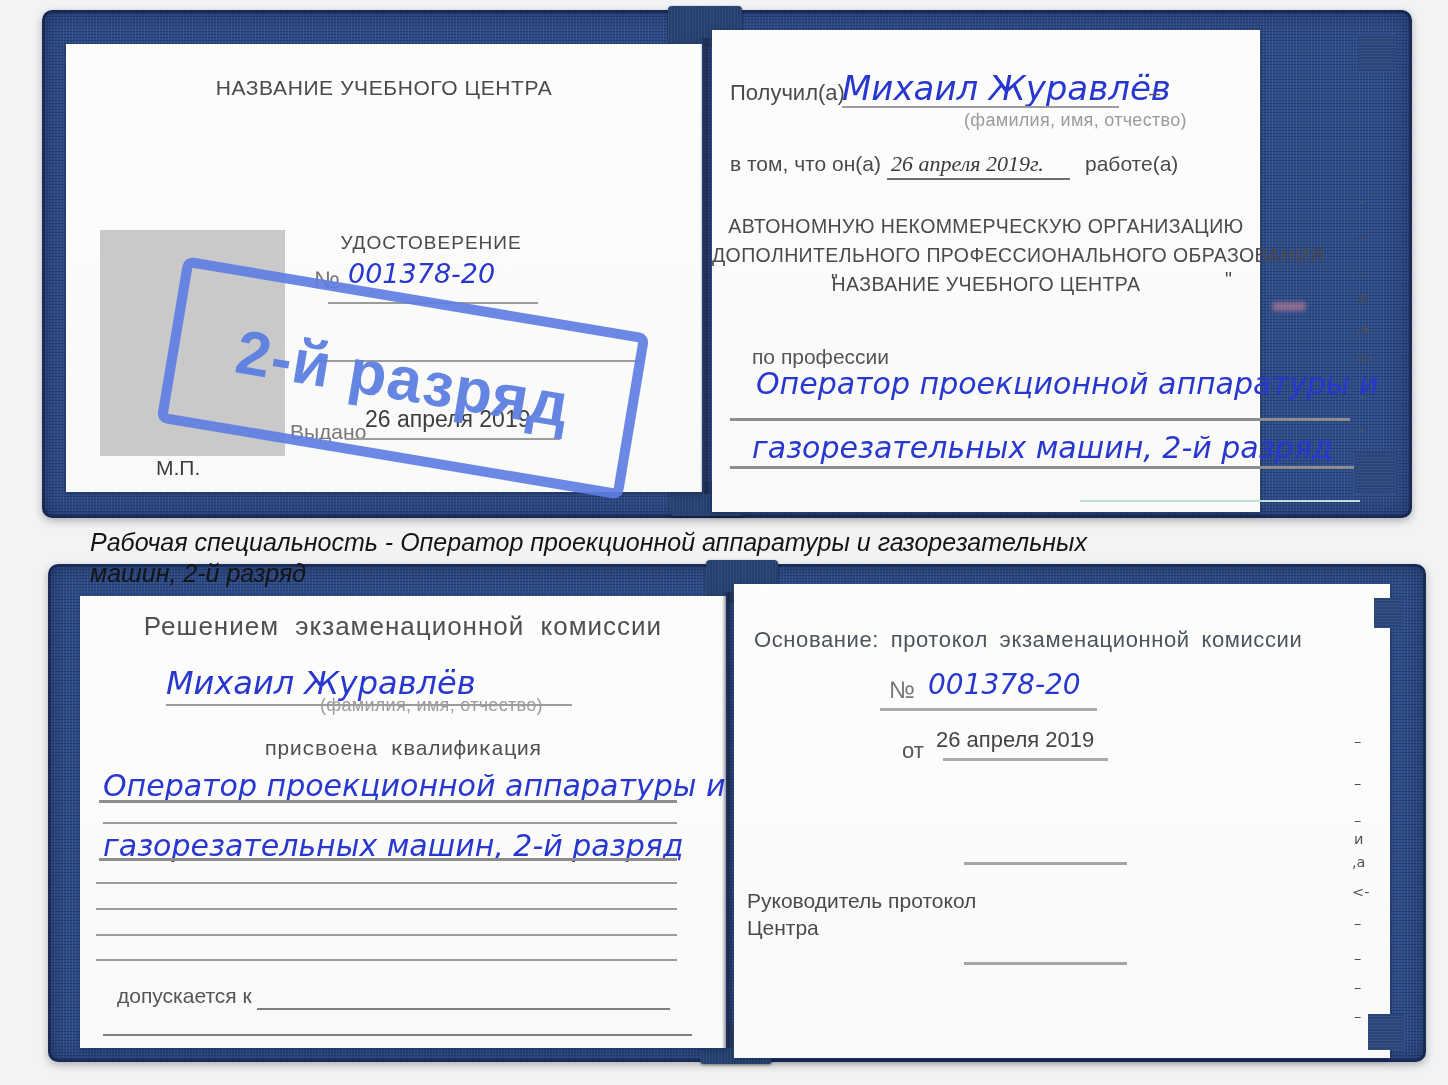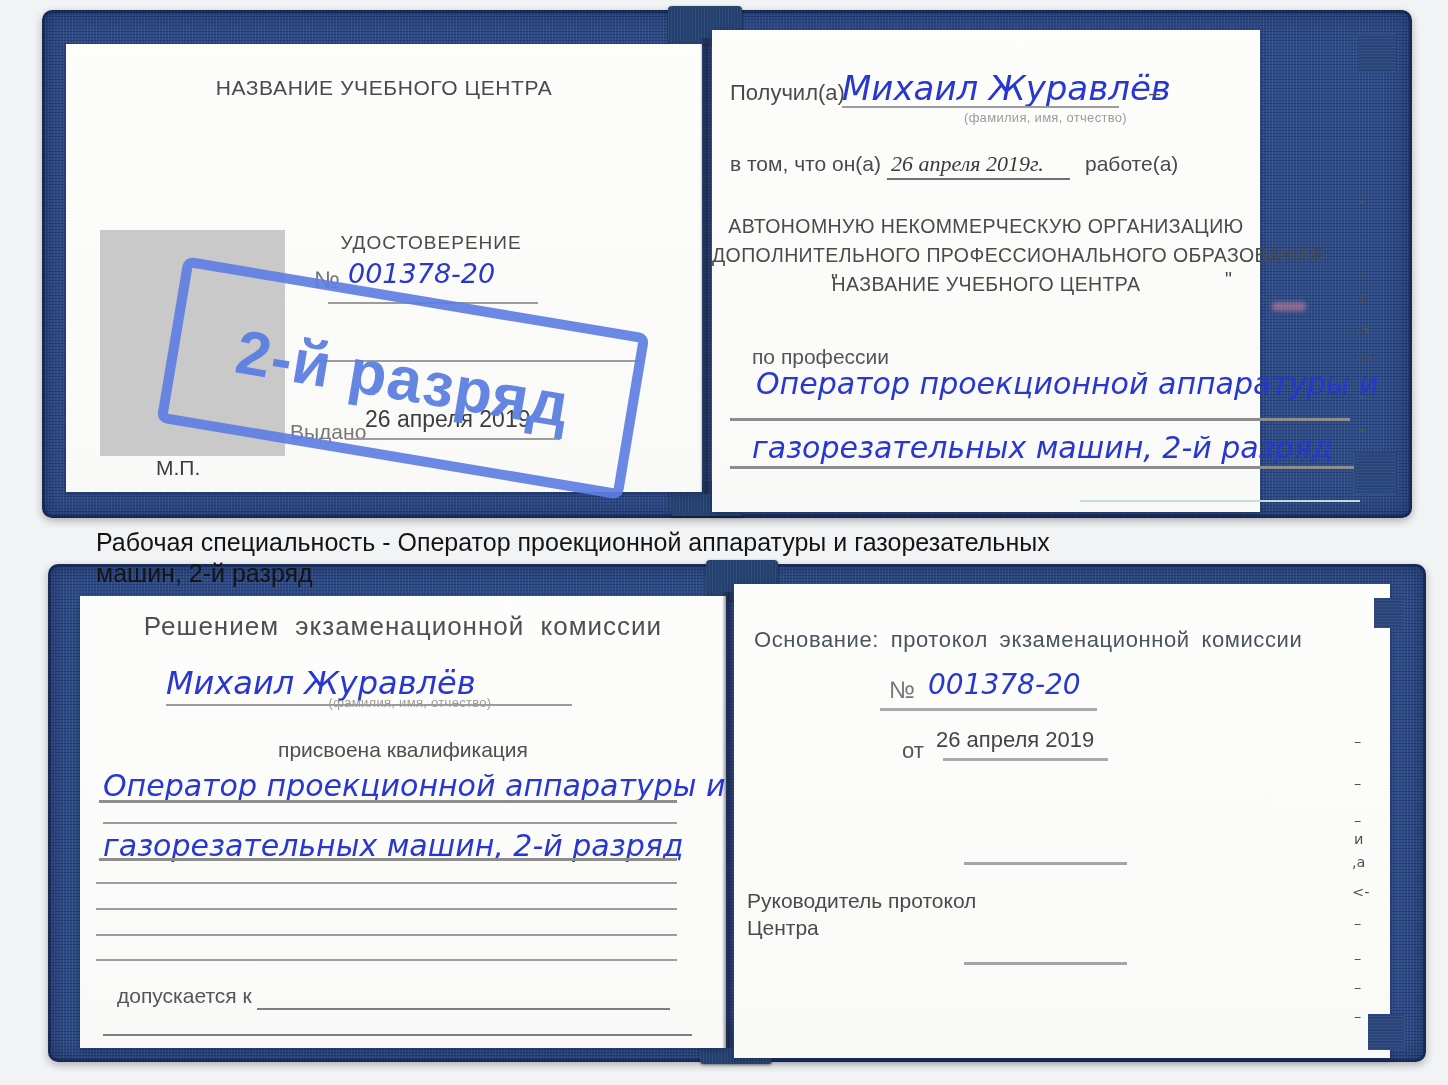--- a/index.html
+++ b/index.html
@@ -20,21 +20,21 @@
   .fold{position:absolute;z-index:3;background:linear-gradient(90deg,rgba(28,38,70,0),rgba(24,34,64,.62) 45%,rgba(24,34,64,.72) 55%,rgba(28,38,70,0));}
   .pocket{position:absolute;z-index:3;background-color:#2a4579;
     background-image:repeating-linear-gradient(0deg, rgba(255,255,255,.06) 0 1px, rgba(0,0,0,0) 1px 3px);}
   .t{position:absolute;white-space:nowrap;}
   .c{color:#4a4a4a;}
   .gray{color:#777777;}
   .hand{font-family:"DejaVu Sans",sans-serif;font-style:italic;color:#2737cf;}
   .ser{font-family:"Liberation Serif",serif;font-style:italic;color:#3a3a3a;text-align:right;}
   .ln{position:absolute;background:#9c9c9c;height:2px;}
   .ln3{height:3px;background:#8d8d8d;}
-  .hint{color:#9b9b9b;font-size:13px;letter-spacing:.3px;}
+  .hint{color:#9b9b9b;font-size:18px;letter-spacing:.3px;}
   .edge-mark{position:absolute;color:#4f4f4f;font-size:14.5px;font-family:"DejaVu Sans",sans-serif;}
   .photo{position:absolute;background:#c9c9c9;z-index:2;}
   .stamp{position:absolute;z-index:6;border:10px solid rgba(93,126,226,.92);border-radius:10px;
     display:flex;align-items:center;justify-content:center;transform:rotate(9.5deg);}
   .stamp span{font-weight:bold;font-size:62px;color:rgba(93,126,226,.95);letter-spacing:1px;
     font-family:"Liberation Sans",sans-serif;}
   .caption{position:absolute;z-index:30;color:#141414;font-size:25px;line-height:31px;
     white-space:normal;font-family:"Liberation Sans",sans-serif;}
   .center{left:0;right:0;text-align:center;}
   .smudge{position:absolute;background:rgba(255,150,160,.45);filter:blur(2px);border-radius:4px;z-index:4;}
@@ -103,32 +103,32 @@
     <div class="edge-mark" style="left:646px;top:358px;">–</div>
     <div class="edge-mark" style="left:646px;top:391px;">–</div>
     <div class="edge-mark" style="left:646px;top:418px;">–</div>
     <div class="edge-mark" style="left:646px;top:441px;">–</div>
   </div>
 
   <div class="fold" style="left:700px;top:38px;width:12px;height:456px;"></div>
   <div class="pocket" style="left:1358px;top:34px;width:38px;height:38px;"></div>
   <div class="pocket" style="left:1354px;top:452px;width:42px;height:42px;"></div>
 
-  <div class="caption" style="left:96px;top:527px;width:1005px;">Рабочая специальность - Оператор проекционной аппаратуры и газорезательных машин, 2-й разряд</div>
+  <div class="caption" style="left:90px;top:527px;width:1005px;font-style:italic;">Рабочая специальность - Оператор проекционной аппаратуры и газорезательных машин, 2-й разряд</div>
 
   <div class="cover fabric" style="left:48px;top:564px;width:1378px;height:498px;"></div>
   <div class="tab" style="left:706px;top:560px;width:72px;height:40px;"></div>
   <div class="tab" style="left:700px;top:1026px;width:72px;height:38px;"></div>
 
   <div class="page" style="left:80px;top:596px;width:646px;height:452px;">
     <div class="t center" style="top:15px;font-size:26px;letter-spacing:1px;word-spacing:8px;color:#4f4f4f;">Решением экзаменационной комиссии</div>
     <div class="t hand" style="left:86px;top:68px;font-size:32px;">Михаил Журавлёв</div>
     <div class="ln" style="left:86px;top:108px;width:406px;"></div>
     <div class="t hint" style="left:240px;top:99px;width:180px;text-align:center;">(фамилия, имя, отчество)</div>
-    <div class="t center" style="top:142px;font-size:21px;color:#4f4f4f;">присвоена квалификация</div>
+    <div class="t center" style="top:142px;font-size:21px;color:#4f4f4f;font-family:Liberation Mono, monospace;">присвоена квалификация</div>
 
     <div class="t hand" style="left:23px;top:172px;font-size:30px;">Оператор проекционной аппаратуры и</div>
     <div class="ln ln3" style="left:19px;top:204px;width:578px;"></div>
     <div class="ln" style="left:23px;top:226px;width:574px;"></div>
     <div class="t hand" style="left:23px;top:232px;font-size:30px;">газорезательных машин, 2-й разряд</div>
     <div class="ln ln3" style="left:19px;top:262px;width:578px;"></div>
 
     <div class="ln" style="left:16px;top:286px;width:581px;"></div>
     <div class="ln" style="left:16px;top:312px;width:581px;"></div>
     <div class="ln" style="left:16px;top:338px;width:581px;"></div>

